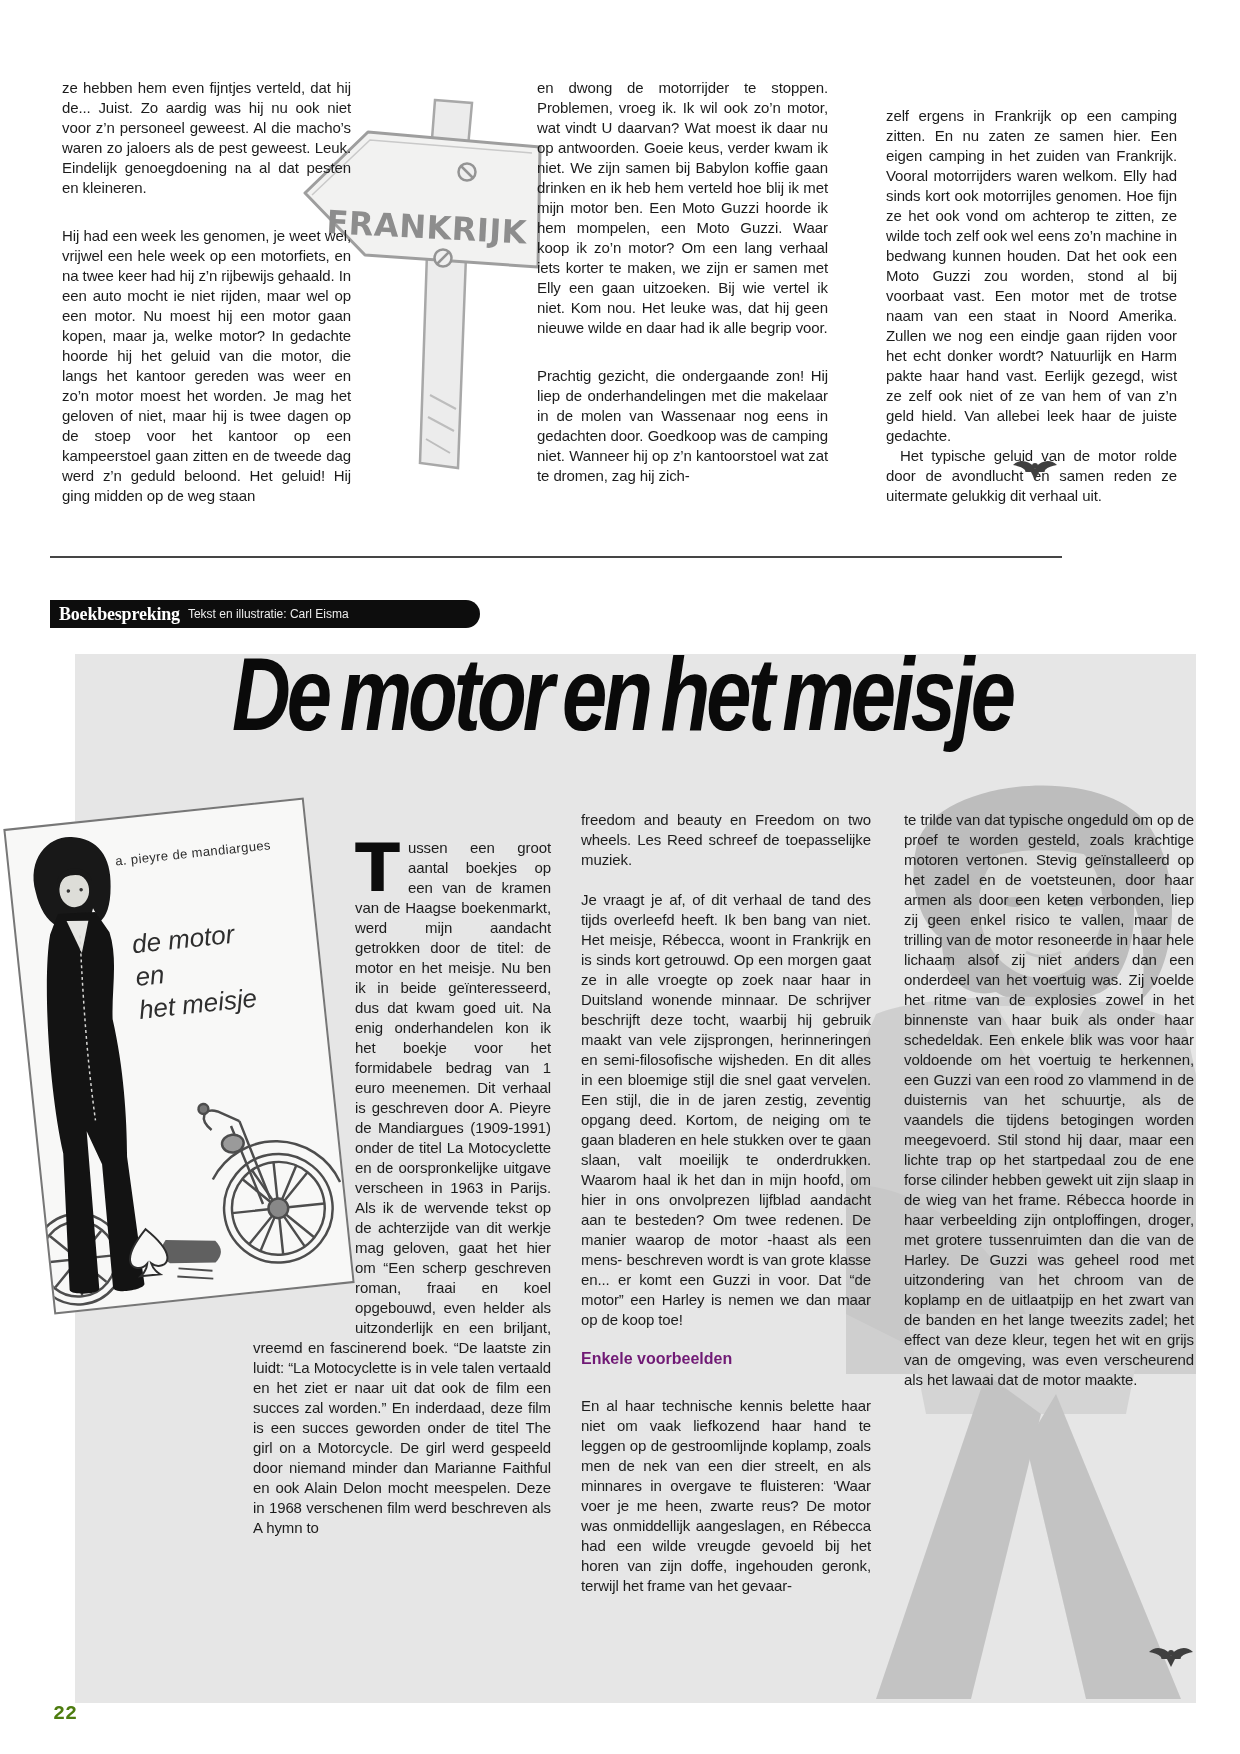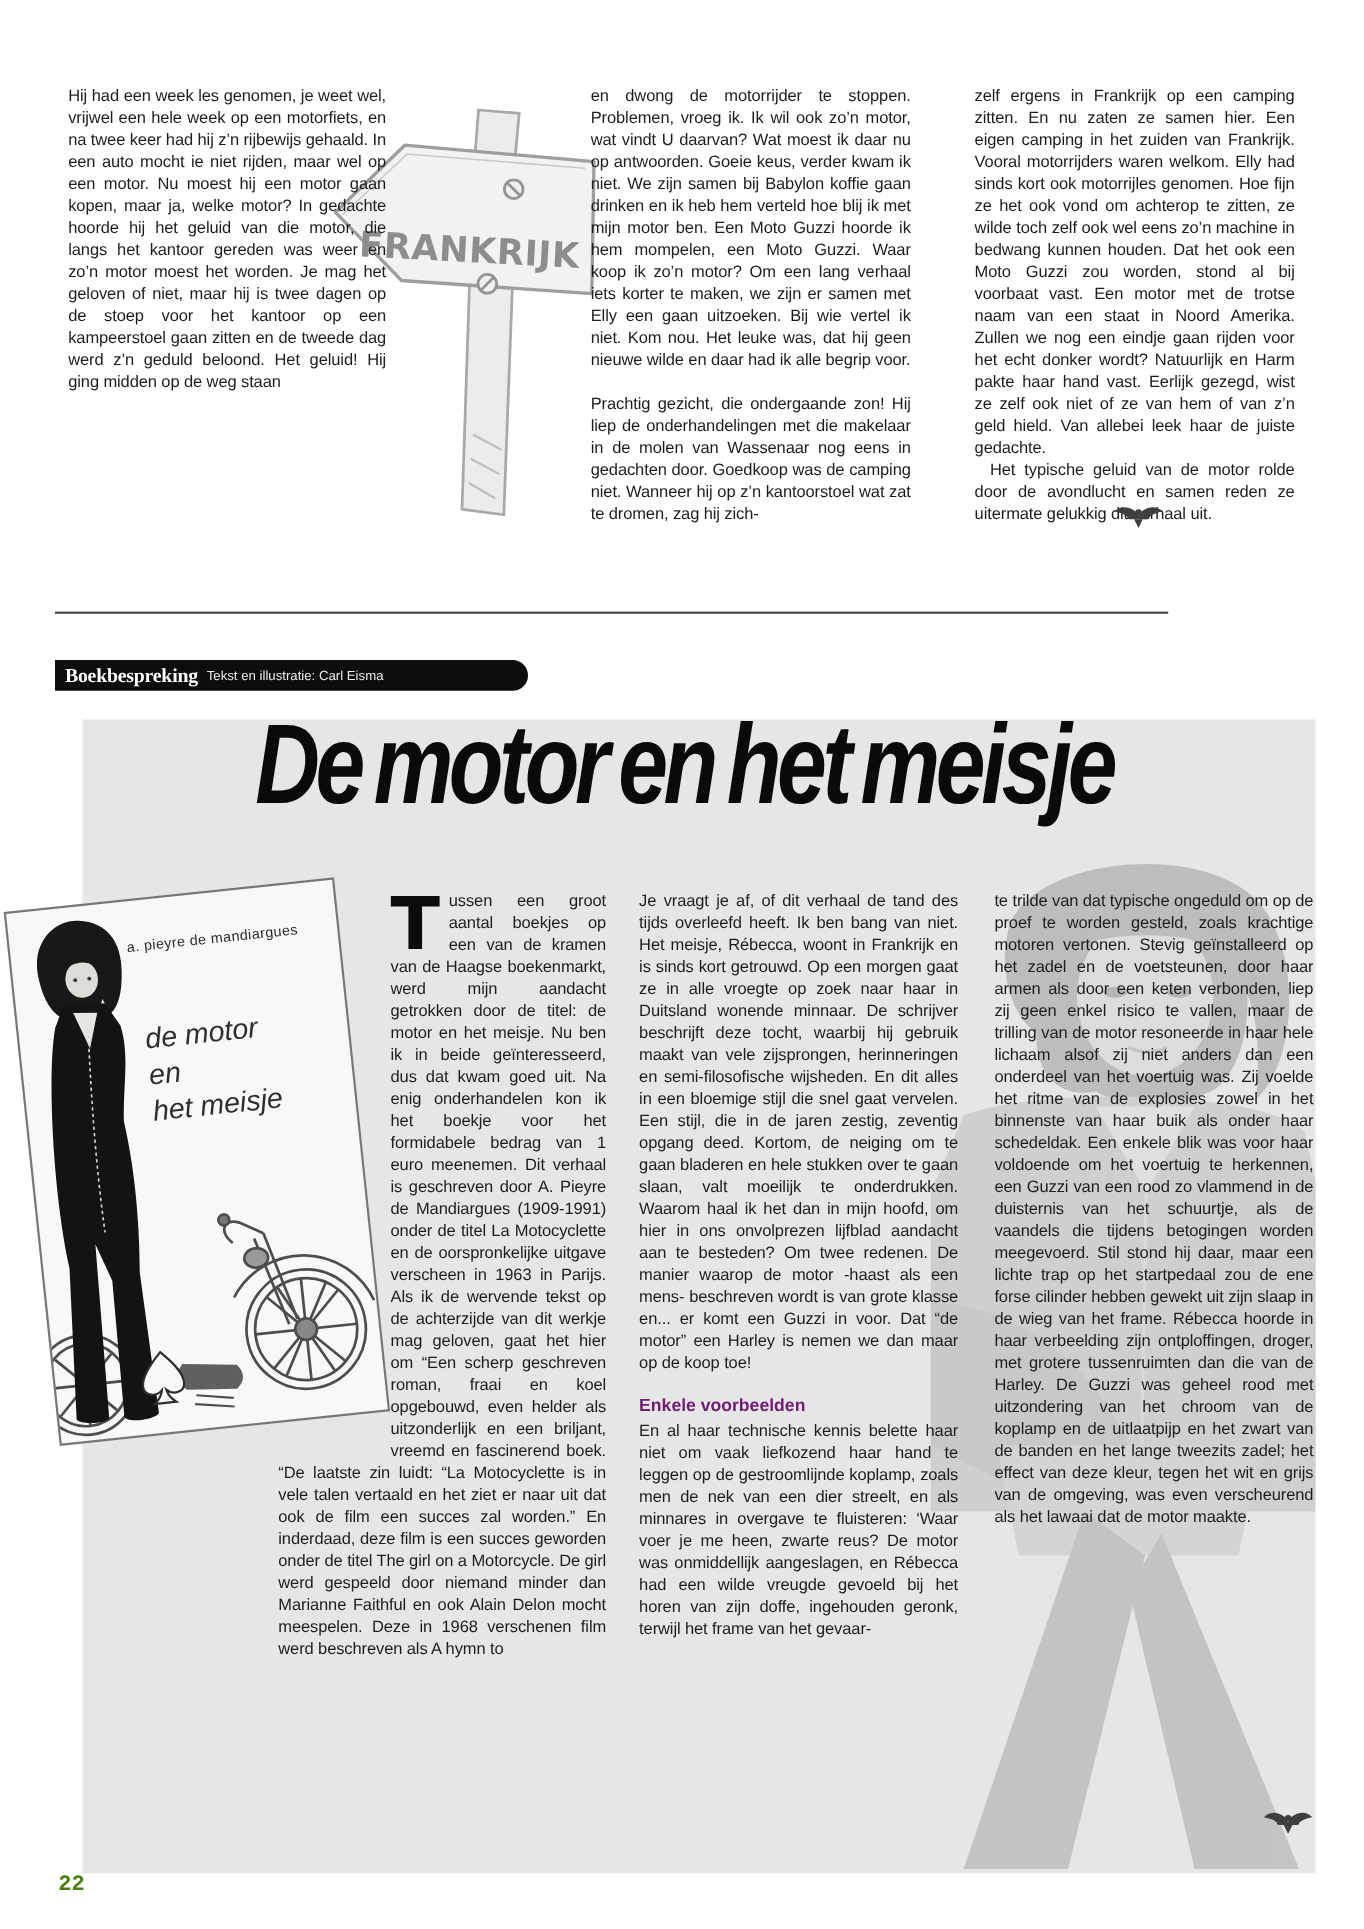--- a/index.html
+++ b/index.html
@@ -1,21 +1,21 @@
 <!DOCTYPE html>
 <html><head>
 <meta charset="utf-8">
 <style>
   html,body{margin:0;padding:0;background:#fff;}
   .page{position:relative;width:1240px;height:1754px;background:#ffffff;overflow:hidden;
         font-family:"Liberation Sans",sans-serif;color:#1c1c1c;}
   
   .col{position:absolute;z-index:2;}
   .body-p{font-size:15px;line-height:20px;text-align:justify;margin:0 0 20px 0;letter-spacing:-0.1px;}
-  .body-p.tight{margin-bottom:0;}
+  .body-p.tight{margin-bottom:0;margin-top:28px;}
   .body-p.indent{text-indent:14px;margin-bottom:0;}
   .top-c1{left:62px;top:78px;width:289px;}
   .top-c2{left:537px;top:78px;width:291px;}
   .top-c3{left:886px;top:78px;width:291px;}
   .eagle1{position:absolute;left:1012px;top:458px;z-index:2;}
   .rule{position:absolute;left:50px;top:556px;width:1012px;height:2px;background:#454545;}
   
   .section-bar{position:absolute;left:50px;top:600px;width:430px;height:28px;background:#0d0d0d;
     border-radius:0 15px 15px 0;display:flex;align-items:center;padding-left:9px;box-sizing:border-box;gap:8px;z-index:3;}
   .bar-title{color:#ffffff;font-weight:bold;font-size:18px;letter-spacing:-0.2px;white-space:nowrap;font-family:Liberation Serif, serif;}
@@ -60,20 +60,21 @@
       <polyline points="32,100 90,45 252,58" fill="none" stroke="#c9c9c9" stroke-width="1.5"></polyline>
       <circle cx="187" cy="77" r="8.5" fill="#efefef" stroke="#949494" stroke-width="2.5"></circle>
       <line x1="181" y1="71" x2="193" y2="83" stroke="#949494" stroke-width="2.5"></line>
       <circle cx="163" cy="163" r="8.5" fill="#efefef" stroke="#949494" stroke-width="2.5"></circle>
       <line x1="157" y1="169" x2="169" y2="157" stroke="#949494" stroke-width="2.5"></line>
       <text class="sign-text" x="46" y="138" transform="rotate(3 46 138)">FRANKRIJK</text>
     </g>
   </svg>
 
   <div class="col top-c1">
+    <p class="body-p">ze hebben hem even fijntjes verteld, dat hij de... Juist. Zo aardig was hij nu ook niet voor z’n personeel geweest. Al die macho’s waren zo jaloers als de pest geweest. Leuk. Eindelijk genoegdoening na al dat pesten en kleineren.</p>
     <p class="body-p tight">Hij had een week les genomen, je weet wel, vrijwel een hele week op een motorfiets, en na twee keer had hij z’n rijbewijs gehaald. In een auto mocht ie niet rijden, maar wel op een motor. Nu moest hij een motor gaan kopen, maar ja, welke motor? In gedachte hoorde hij het geluid van die motor, die langs het kantoor gereden was weer en zo’n motor moest het worden. Je mag het geloven of niet, maar hij is twee dagen op de stoep voor het kantoor op een kampeerstoel gaan zitten en de tweede dag werd z’n geduld beloond. Het geluid! Hij ging midden op de weg staan</p>
   </div>
   <div class="col top-c2">
     <p class="body-p">en dwong de motorrijder te stoppen. Problemen, vroeg ik. Ik wil ook zo’n motor, wat vindt U daarvan? Wat moest ik daar nu op antwoorden. Goeie keus, verder kwam ik niet. We zijn samen bij Babylon koffie gaan drinken en ik heb hem verteld hoe blij ik met mijn motor ben. Een Moto Guzzi hoorde ik hem mompelen, een Moto Guzzi. Waar koop ik zo’n motor? Om een lang verhaal iets korter te maken, we zijn er samen met Elly een gaan uitzoeken. Bij wie vertel ik niet. Kom nou. Het leuke was, dat hij geen nieuwe wilde en daar had ik alle begrip voor.</p>
     <p class="body-p tight">Prachtig gezicht, die ondergaande zon! Hij liep de onderhandelingen met die makelaar in de molen van Wassenaar nog eens in gedachten door. Goedkoop was de camping niet. Wanneer hij op z’n kantoorstoel wat zat te dromen, zag hij zich-</p>
   </div>
   <div class="col top-c3">
     <p class="body-p tight">zelf ergens in Frankrijk op een camping zitten. En nu zaten ze samen hier. Een eigen camping in het zuiden van Frankrijk. Vooral motorrijders waren welkom. Elly had sinds kort ook motorrijles genomen. Hoe fijn ze het ook vond om achterop te zitten, ze wilde toch zelf ook wel eens zo’n machine in bedwang kunnen houden. Dat het ook een Moto Guzzi zou worden, stond al bij voorbaat vast. Een motor met de trotse naam van een staat in Noord Amerika. Zullen we nog een eindje gaan rijden voor het echt donker wordt? Natuurlijk en Harm pakte haar hand vast. Eerlijk gezegd, wist ze zelf ook niet of ze van hem of van z’n geld hield. Van allebei leek haar de juiste gedachte.</p>
     <p class="body-p indent">Het typische geluid van de motor rolde door de avondlucht en samen reden ze uitermate gelukkig dit verhaal uit.</p>
   </div>
@@ -114,20 +115,21 @@
     </svg>
 
     <h1 class="headline">De motor en het meisje</h1>
 
     <div class="col rev-c1">
       <div class="cover-spacer"></div>
       <p class="body-p tight"><span class="dropcap">T</span><span>ussen een groot aantal boekjes op een van de kramen van de Haagse boekenmarkt, werd mijn aandacht getrokken door de titel: de motor en het meisje. Nu ben ik in beide geïnteresseerd, dus dat kwam goed uit. Na enig onderhandelen kon ik het boekje voor het formidabele bedrag van 1 euro meenemen. Dit verhaal is geschreven door A. Pieyre de Mandiargues (1909-1991) onder de titel La Motocyclette en de oorspronkelijke uitgave verscheen in 1963 in Parijs. Als ik de wervende tekst op de achterzijde van dit werkje mag geloven, gaat het hier om “Een scherp geschreven roman, fraai en koel opgebouwd, even helder als uitzonderlijk en een briljant, vreemd en fascinerend boek. “De laatste zin luidt: “La Motocyclette is in vele talen vertaald en het ziet er naar uit dat ook de film een succes zal worden.” En inderdaad, deze film is een succes geworden onder de titel The girl on a Motorcycle. De girl werd gespeeld door niemand minder dan Marianne Faithful en ook Alain Delon mocht meespelen. Deze in 1968 verschenen film werd beschreven als A hymn to</span></p>
     </div>
 
     <div class="col rev-c2">
+      <p class="body-p">freedom and beauty en Freedom on two wheels. Les Reed schreef de toepasselijke muziek.</p>
       <p class="body-p">Je vraagt je af, of dit verhaal de tand des tijds overleefd heeft. Ik ben bang van niet. Het meisje, Rébecca, woont in Frankrijk en is sinds kort getrouwd. Op een morgen gaat ze in alle vroegte op zoek naar haar in Duitsland wonende minnaar. De schrijver beschrijft deze tocht, waarbij hij gebruik maakt van vele zijsprongen, herinneringen en semi-filosofische wijsheden. En dit alles in een bloemige stijl die snel gaat vervelen. Een stijl, die in de jaren zestig, zeventig opgang deed. Kortom, de neiging om te gaan bladeren en hele stukken over te gaan slaan, valt moeilijk te onderdrukken. Waarom haal ik het dan in mijn hoofd, om hier in ons onvolprezen lijfblad aandacht aan te besteden? Om twee redenen. De manier waarop de motor -haast als een mens- beschreven wordt is van grote klasse en... er komt een Guzzi in voor. Dat “de motor” een Harley is nemen we dan maar op de koop toe!</p>
       <p class="subhead">Enkele voorbeelden</p>
       <p class="body-p tight">En al haar technische kennis belette haar niet om vaak liefkozend haar hand te leggen op de gestroomlijnde koplamp, zoals men de nek van een dier streelt, en als minnares in overgave te fluisteren: ‘Waar voer je me heen, zwarte reus? De motor was onmiddellijk aangeslagen, en Rébecca had een wilde vreugde gevoeld bij het horen van zijn doffe, ingehouden geronk, terwijl het frame van het gevaar-</p>
     </div>
 
     <div class="col rev-c3">
       <p class="body-p">te trilde van dat typische ongeduld om op de proef te worden gesteld, zoals krachtige motoren vertonen. Stevig geïnstalleerd op het zadel en de voetsteunen, door haar armen als door een keten verbonden, liep zij geen enkel risico te vallen, maar de trilling van de motor resoneerde in haar hele lichaam alsof zij niet anders dan een onderdeel van het voertuig was. Zij voelde het ritme van de explosies zowel in het binnenste van haar buik als onder haar schedeldak. Een enkele blik was voor haar voldoende om het voertuig te herkennen, een Guzzi van een rood zo vlammend in de duisternis van het schuurtje, als de vaandels die tijdens betogingen worden meegevoerd. Stil stond hij daar, maar een lichte trap op het startpedaal zou de ene forse cilinder hebben gewekt uit zijn slaap in de wieg van het frame. Rébecca hoorde in haar verbeelding zijn ontploffingen, droger, met grotere tussenruimten dan die van de Harley. De Guzzi was geheel rood met uitzondering van het chroom van de koplamp en de uitlaatpijp en het zwart van de banden en het lange tweezits zadel; het effect van deze kleur, tegen het wit en grijs van de omgeving, was even verscheurend als het lawaai dat de motor maakte.</p>
     </div>
 
     <svg class="eagle2" width="46" height="24" viewBox="0 0 46 24">

